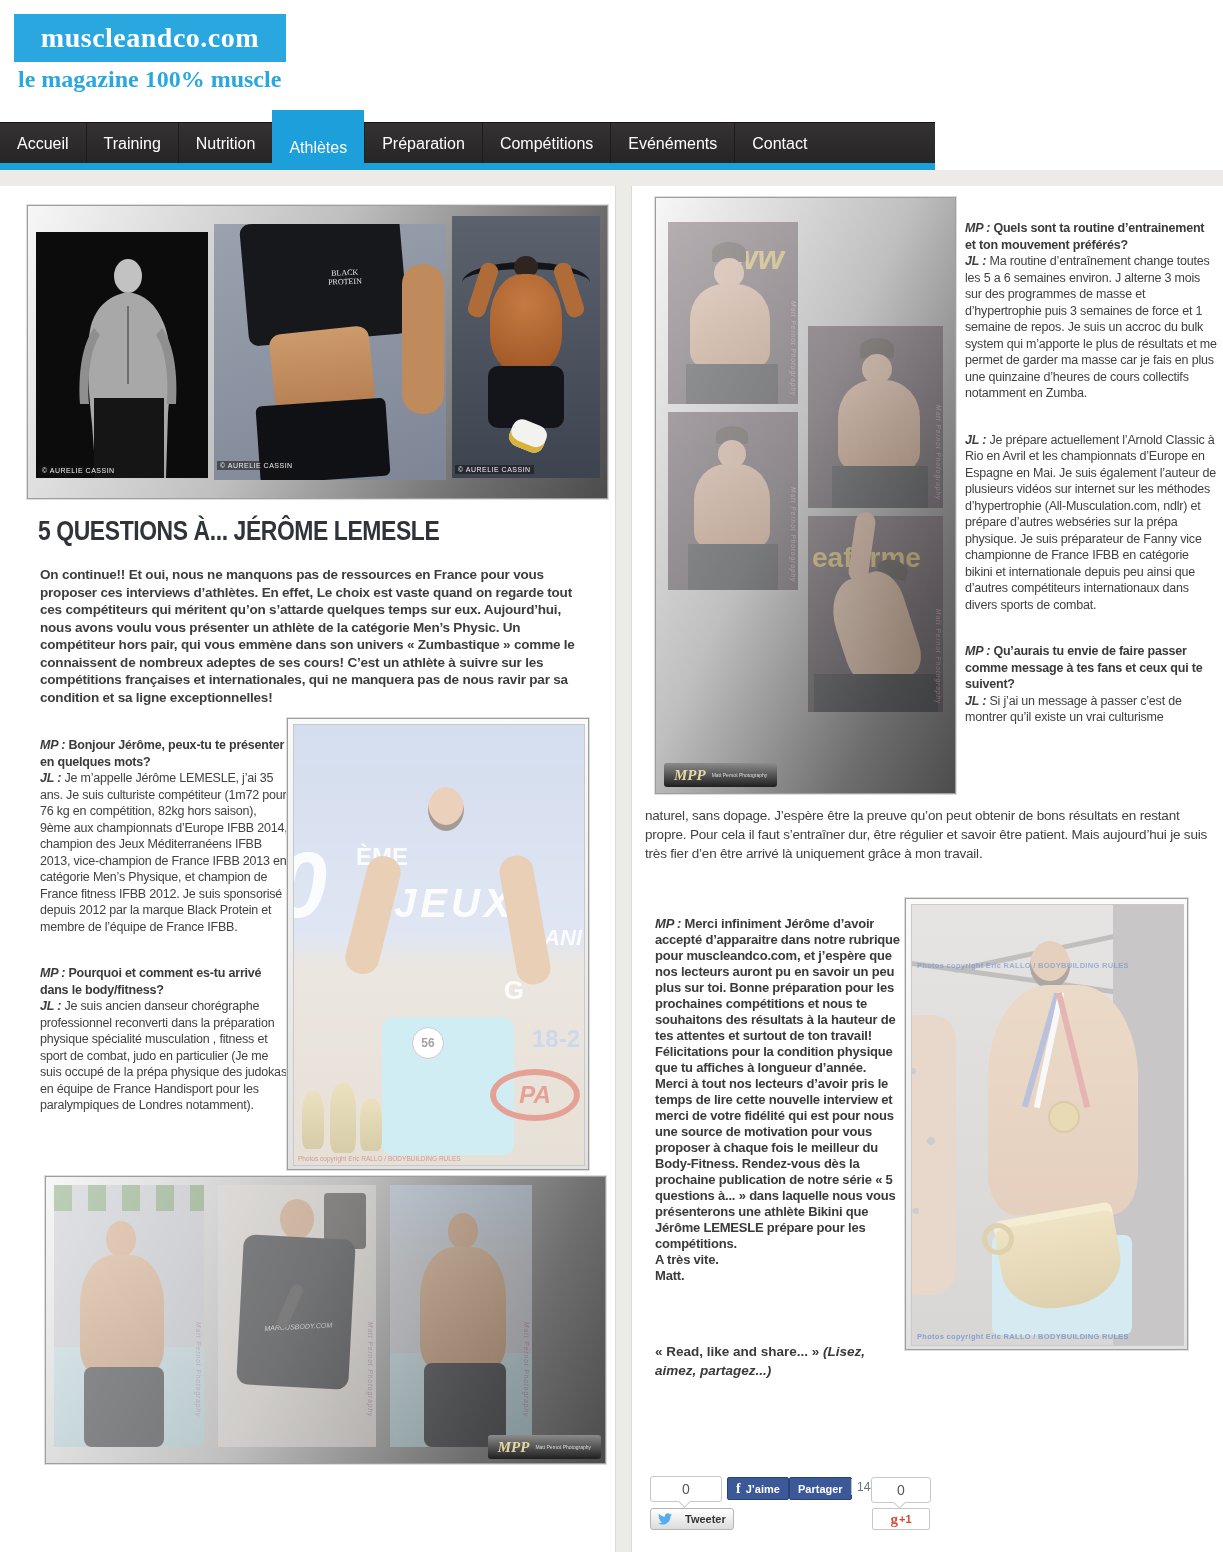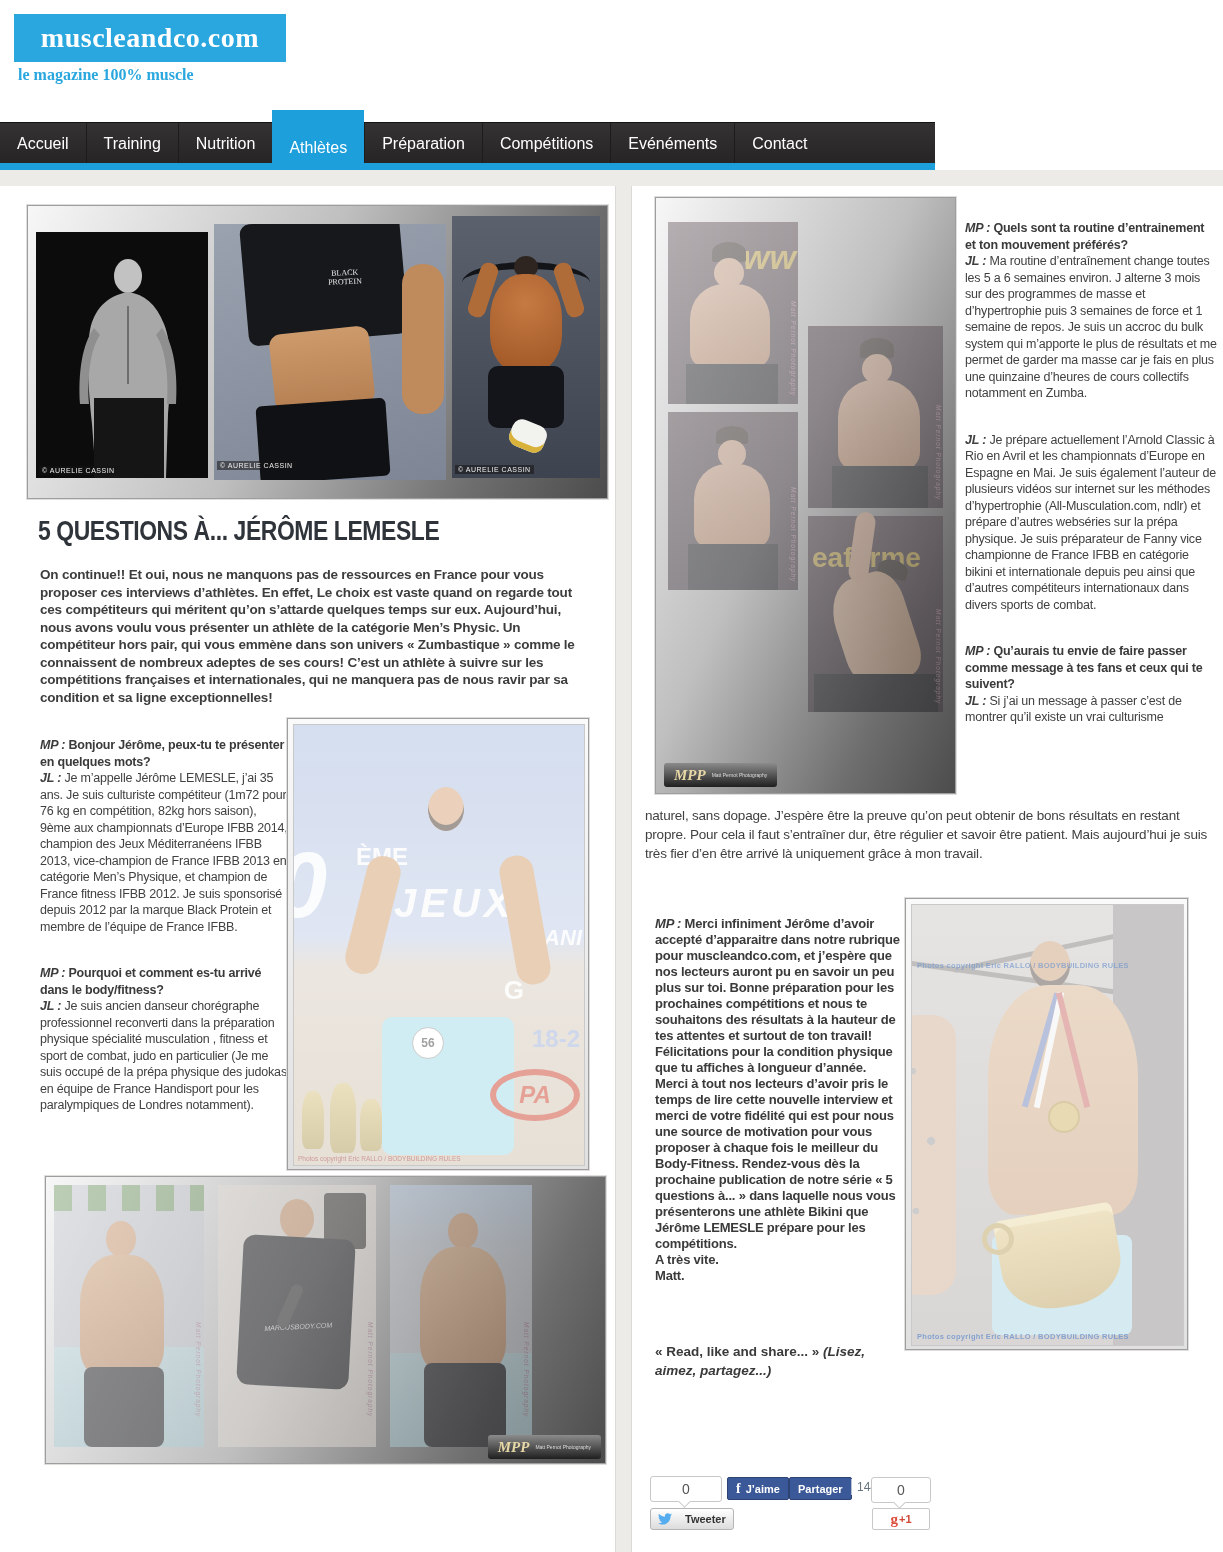--- a/index.html
+++ b/index.html
@@ -3,21 +3,21 @@
 <meta charset="utf-8">
 <style>
   html,body{margin:0;padding:0;background:#fff;}
   #page{position:relative;width:1223px;height:1552px;background:#fff;overflow:hidden;
         font-family:"Liberation Sans",sans-serif;color:#414141;}
   
   .logo-box{position:absolute;left:14px;top:14px;width:272px;height:48px;background:#29a7de;
             display:flex;align-items:center;justify-content:center;cursor:pointer;}
   .logo-box span{font-family:"Liberation Serif",serif;font-weight:bold;font-size:28px;color:#fff;letter-spacing:.5px;}
   .tagline{position:absolute;left:18px;top:66px;font-family:"Liberation Serif",serif;font-weight:bold;
-           font-size:16px;color:#29a7de;}
+           font-size:24px;color:#29a7de;}
   .navbar{position:absolute;left:0;top:122px;width:935px;height:41px;
           background:linear-gradient(#343232,#262424);border-top:1px solid #141414;
           display:flex;align-items:stretch;}
   .nav-item{position:relative;padding:0 17px;line-height:41px;font-size:16px;color:#fff;cursor:pointer;
             border-left:1px solid #1d1b1b;}
   .nav-item:first-child{border-left:none;}
   .nav-item.active{background:#1c9fdb;margin-top:-13px;padding-top:17px;height:41px;border-left:none;}
   .nav-underline{position:absolute;left:0;top:163px;width:935px;height:7px;background:#1c9fdb;}
   .gray-strip{position:absolute;left:0;top:170px;width:1223px;height:16px;background:#edebe7;}
   .gutter{position:absolute;left:615px;top:186px;width:15px;height:1366px;background:#edebe7;
@@ -199,21 +199,21 @@
       <span class="wm" style="right:2px;bottom:30px;">Matt Pernot Photography</span>
     </div>
     <div class="mpp" style="right:4px;bottom:4px;">
       <span class="m1">MPP</span>
         <span class="m2">Matt Pernot Photography</span>
     </div>
   </div>
 
   <div class="frame metal" style="left:655px;top:197px;width:299px;height:595px;">
     <div class="abs" style="left:12px;top:24px;width:130px;height:182px;background:linear-gradient(#5a4a52,#433740);opacity:.4;">
-      <div class="abs" style="right:2px;top:16px;font-size:34px;font-weight:bold;color:#d4b24a;font-style:italic;">ww</div>
+      <div class="abs" style="right:14px;top:16px;font-size:34px;font-weight:bold;color:#d4b24a;font-style:italic;">ww</div>
       <div class="abs" style="left:44px;top:20px;width:34px;height:20px;background:#2c2420;border-radius:50% 50% 10% 10%;"></div>
       <div class="abs" style="left:46px;top:36px;width:30px;height:30px;background:#d8a88a;border-radius:50%;"></div>
       <div class="abs" style="left:22px;top:62px;width:80px;height:84px;background:linear-gradient(#d8a88a,#c08c68);border-radius:42% 42% 20% 20%;"></div>
       <div class="abs" style="left:18px;top:142px;width:92px;height:40px;background:#15161a;"></div>
       <span class="wm" style="right:1px;bottom:8px;">Matt Pernot Photography</span>
     </div>
     <div class="abs" style="left:152px;top:128px;width:135px;height:182px;background:linear-gradient(#4a3b44,#372b33);opacity:.4;">
       <div class="abs" style="left:52px;top:12px;width:34px;height:20px;background:#2c2420;border-radius:50% 50% 10% 10%;"></div>
       <div class="abs" style="left:54px;top:28px;width:30px;height:30px;background:#d8a88a;border-radius:50%;"></div>
       <div class="abs" style="left:30px;top:54px;width:82px;height:90px;background:linear-gradient(#d8a88a,#c08c68);border-radius:42% 42% 20% 20%;"></div>

